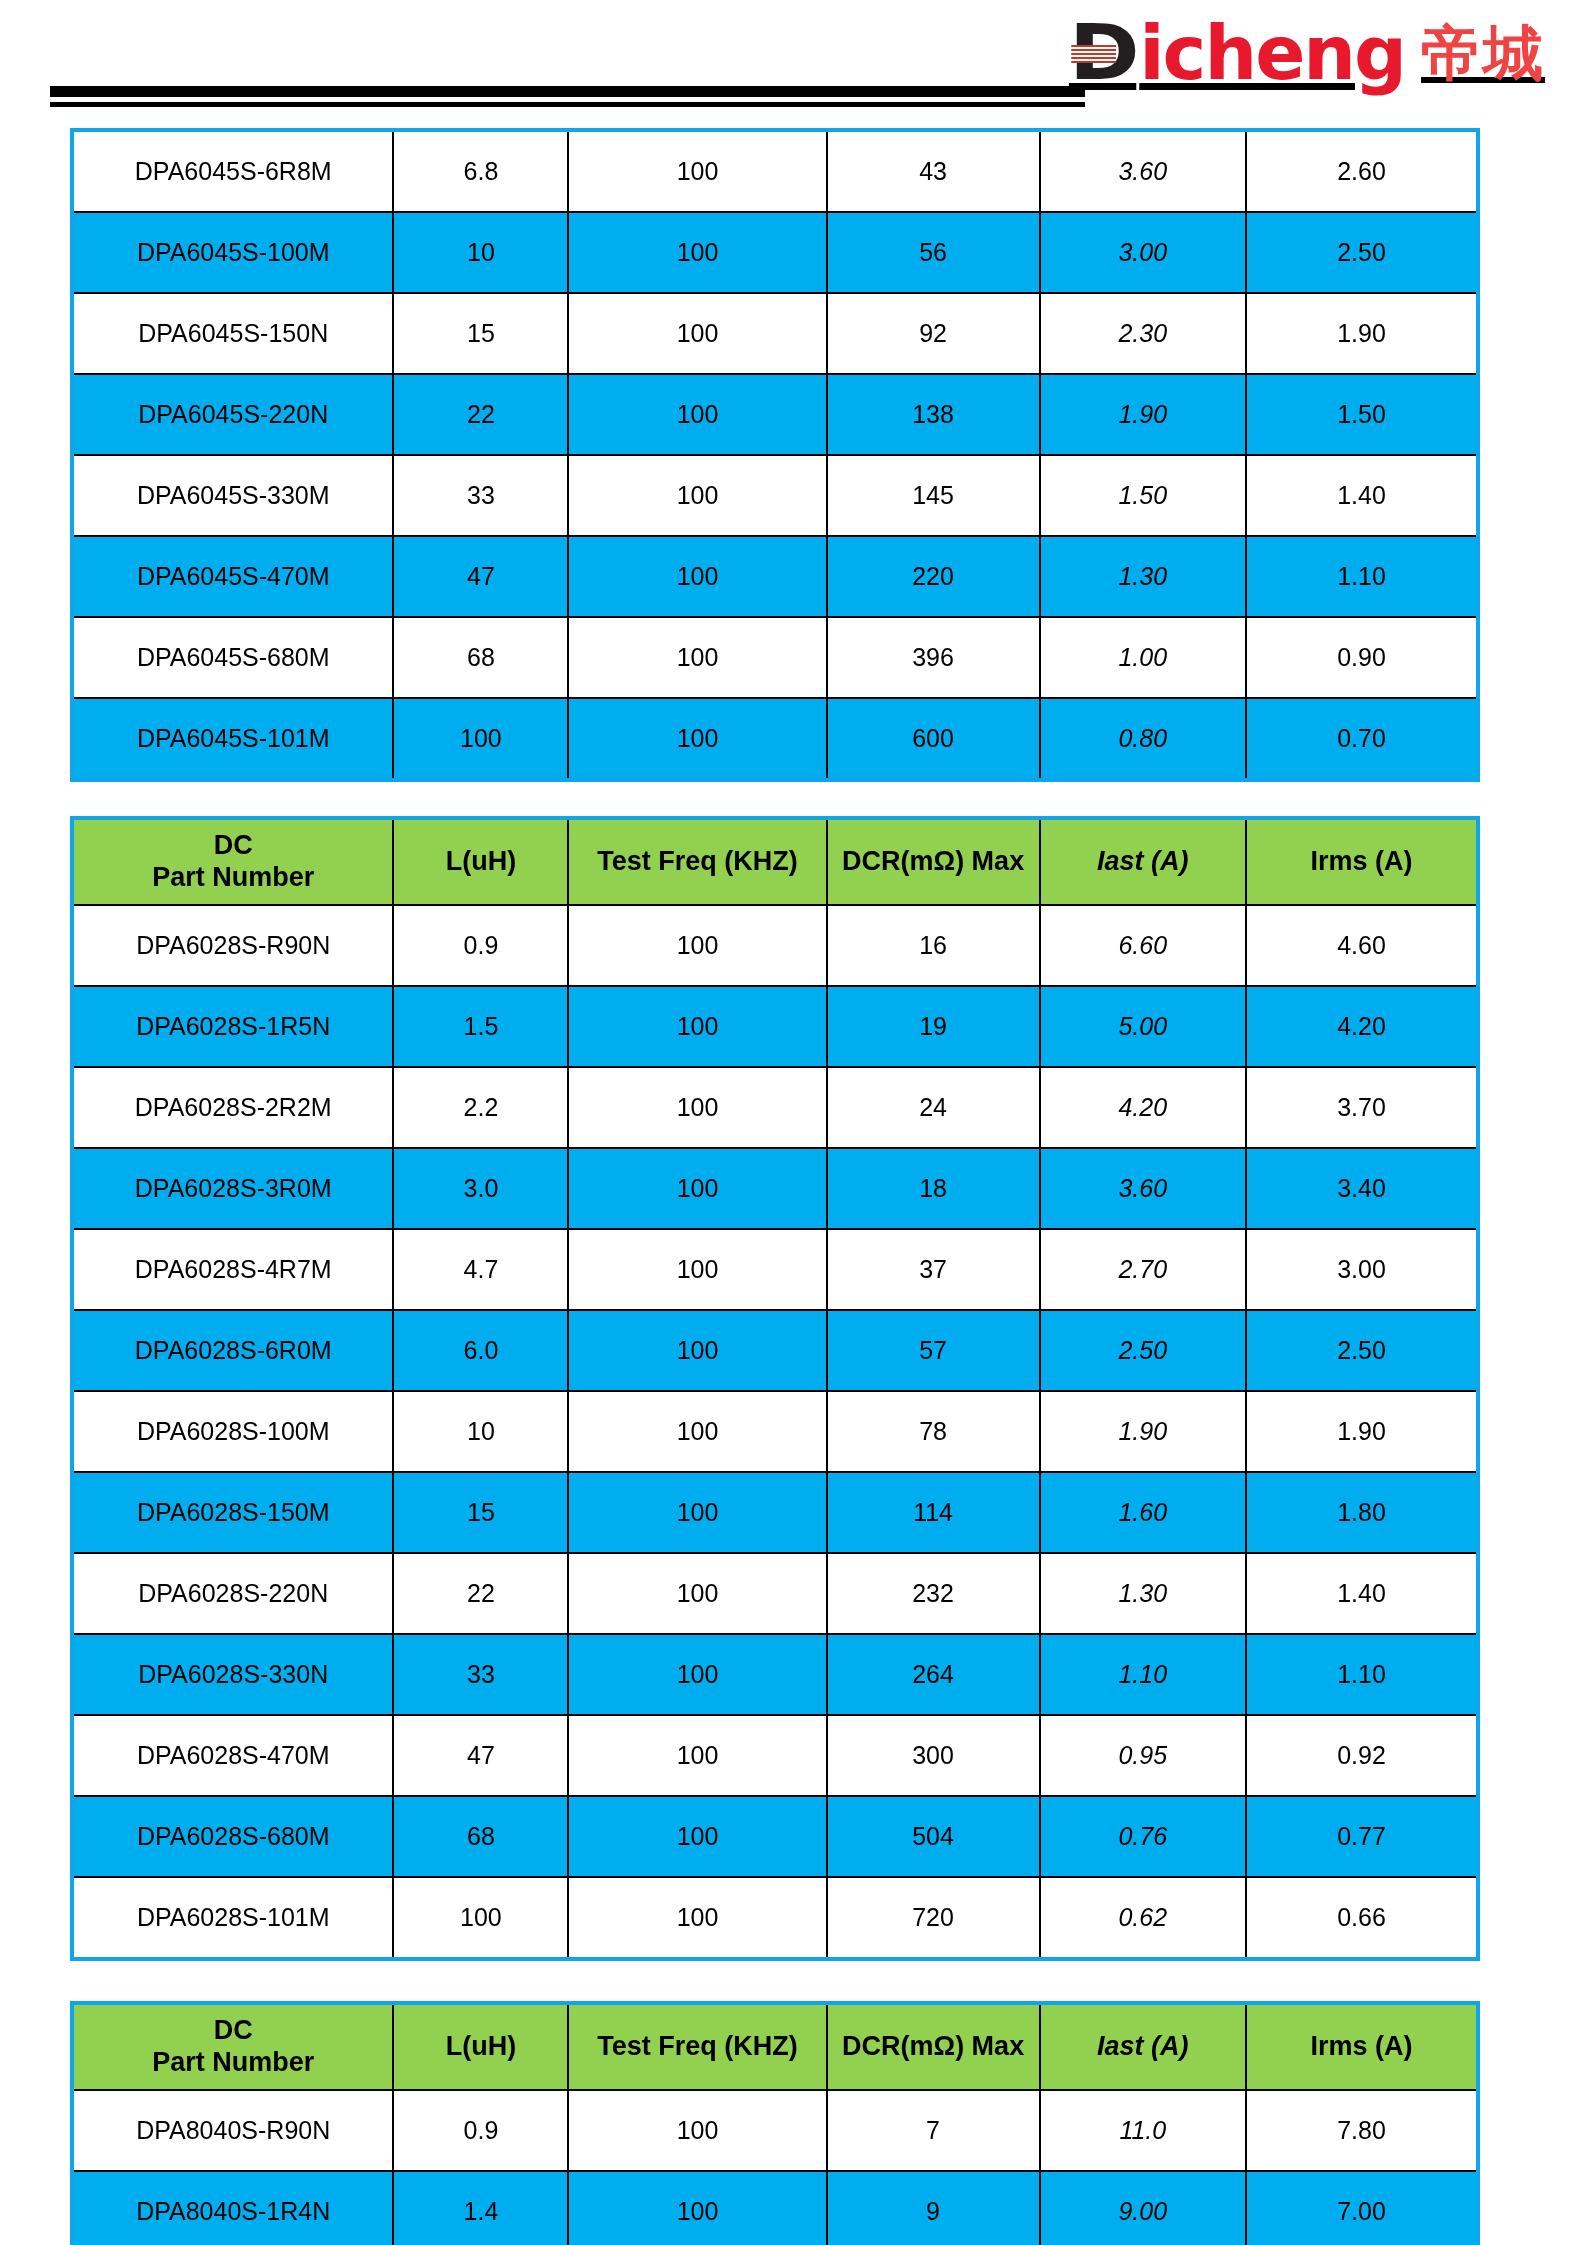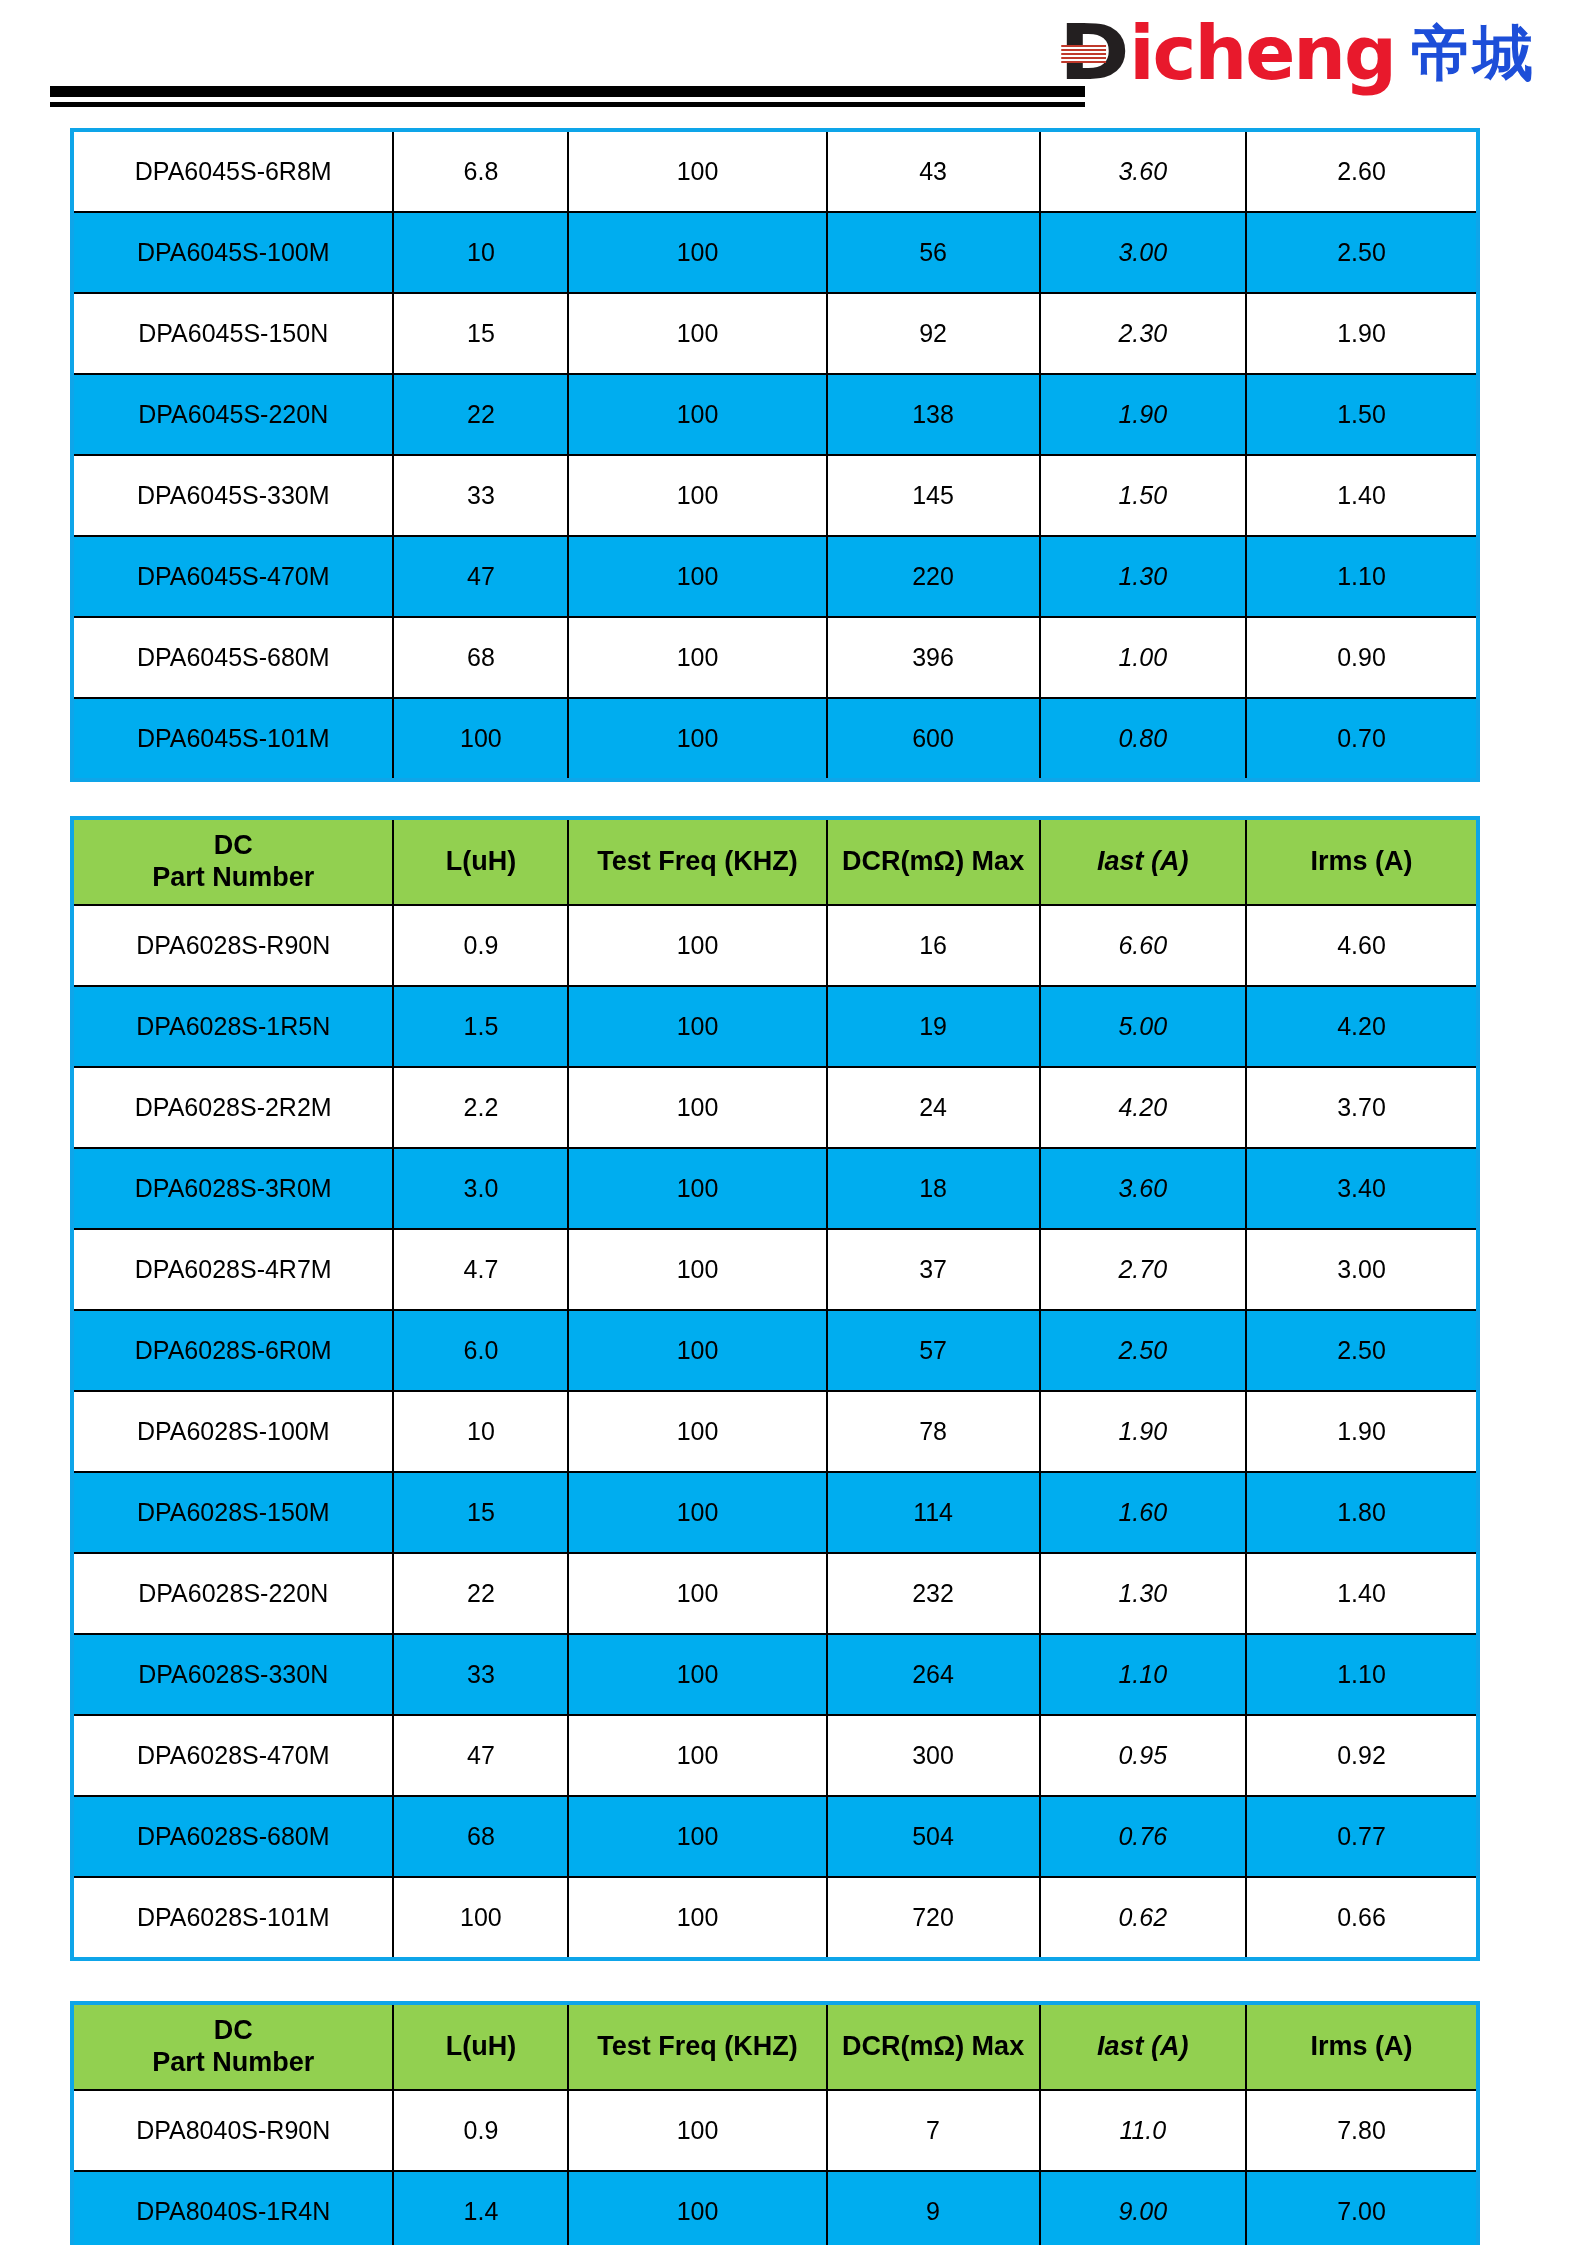--- a/index.html
+++ b/index.html
@@ -15,27 +15,28 @@
     overflow: hidden;
   }
 
   
   .page-header {
     position: relative;
     height: 118px;
   }
   .logo {
     position: absolute;
-    right: 52px;
+    right: 42px;
     top: 14px;
     display: flex;
     align-items: center;
     height: 78px;
     line-height: 1;
     white-space: nowrap;
+    text-decoration: underline;
   }
   .logo-d {
     font-family: "DejaVu Sans", sans-serif;
     font-weight: bold;
     font-size: 76px;
     color: #231f20;
     letter-spacing: -3px;
     position: relative;
     display: inline-block;
     transform: scaleX(1.12);
@@ -59,21 +60,21 @@
     font-weight: bold;
     font-size: 74px;
     color: #e8192c;
     letter-spacing: -2px;
     margin-left: 4px;
   }
   .logo-cn {
     font-family: "DejaVu Sans", sans-serif;
     font-weight: bold;
     font-size: 60px;
-    color: #1d4ed8;
+    color: #ef4444;
     margin-left: 16px;
     letter-spacing: 2px;
   }
   .rule-wrap {
     position: absolute;
     left: 50px;
     top: 86px;
     width: 1035px;
   }
   .rule-thick {

